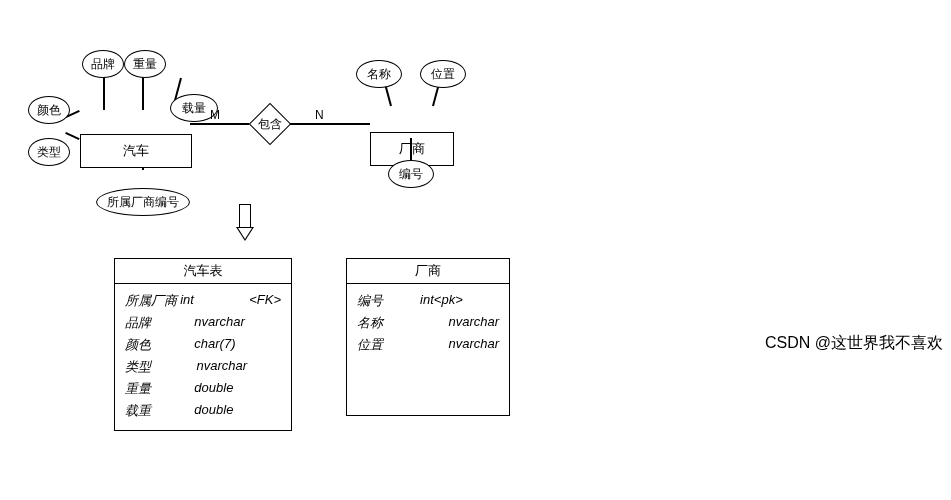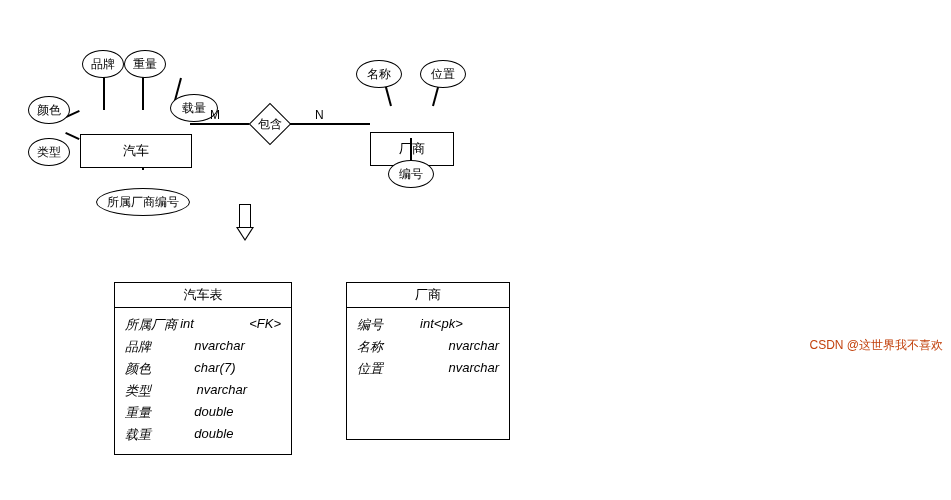--- a/index.html
+++ b/index.html
@@ -80,38 +80,37 @@
     width: 0; height: 0;
     border-left: 7px solid transparent;
     border-right: 7px solid transparent;
     border-top: 11px solid #fff;
   }
   .table-box {
     position: absolute;
     border: 1.5px solid #000;
     background: #fff;
     font-size: 13px;
-    margin-top: 24px;
   }
   .table-title {
     border-bottom: 1.5px solid #000;
     text-align: center;
     padding: 3px 0;
   }
   .table-body { padding: 6px 10px 8px 10px; min-height: 110px; }
   .row { display: flex; padding: 2px 0; font-style: italic; }
   .c1 { width: 72px; }
   .c2 { width: 90px; }
   .c3 { }
   .watermark {
     position: absolute;
     right: 8px;
     bottom: 6px;
-    font-size: 12px;
-    color: #c2410c;
+    font-size: 16px;
+    color: #000000;
   }
 </style>
 </head>
 <body>
 
 <div class="stage">
 
   <div class="line vline" style="left:103px; top:76px; height:34px;"></div>
   <div class="line vline" style="left:142px; top:76px; height:34px;"></div>
   <div class="line vline" style="left:180px; top:78px; height:32px; transform:rotate(15deg); transform-origin:top;"></div>

